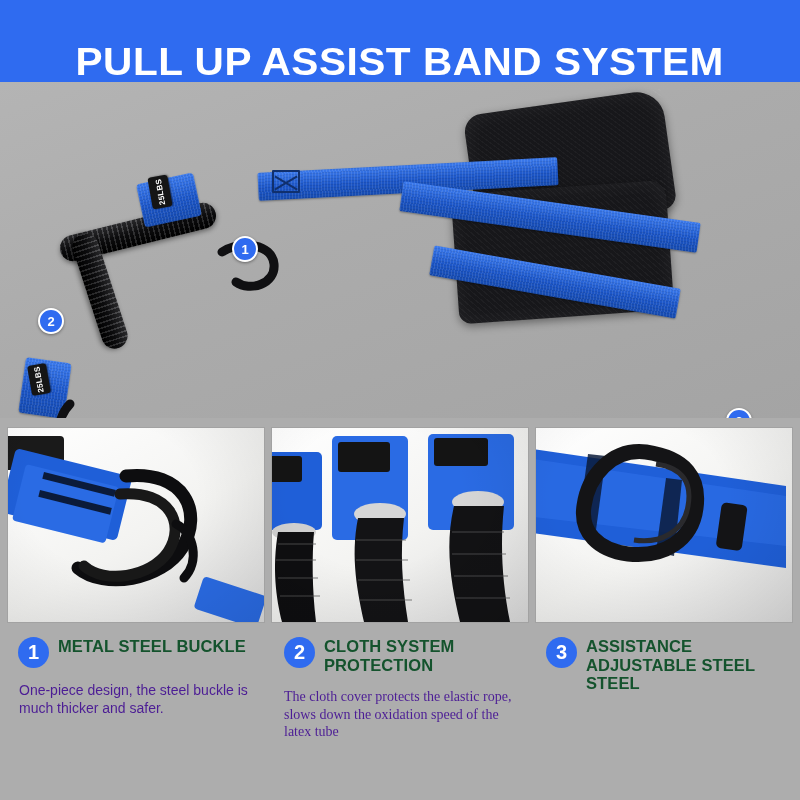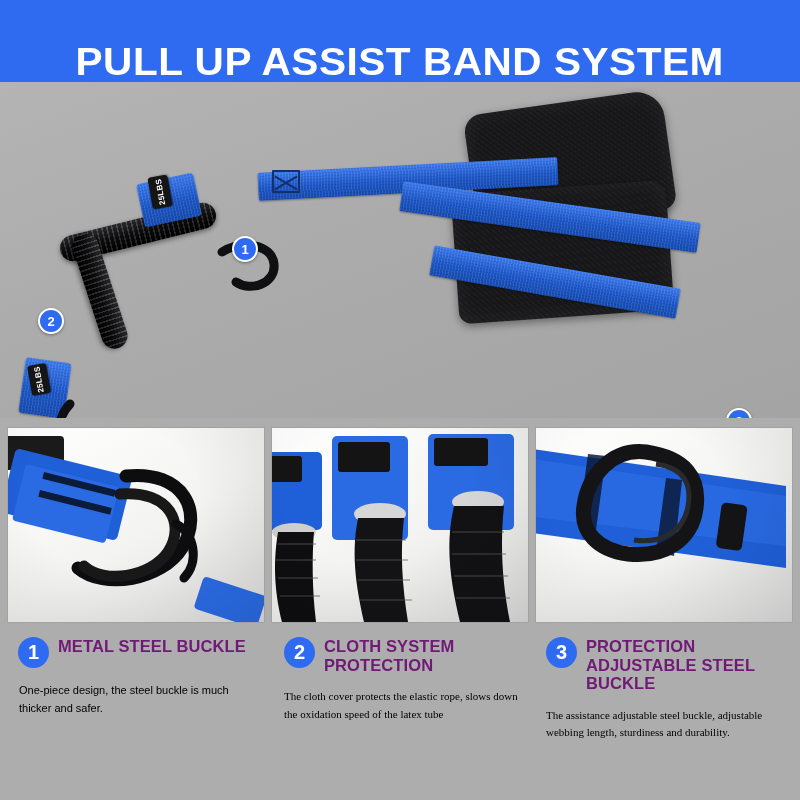--- a/index.html
+++ b/index.html
@@ -114,25 +114,25 @@
   .f2{width:262px;padding-left:12px;padding-right:8px;}
   .f3{width:266px;padding-left:12px;padding-right:10px;}
   .f-head{display:flex;align-items:flex-start;gap:9px;}
   .num{
     flex:0 0 auto;width:31px;height:31px;border-radius:50%;
     background:#2F6BF0;color:#fff;font-size:20px;font-weight:bold;
     display:flex;align-items:center;justify-content:center;
     margin-top:1px;
   }
   .f-title{
-    color:#701a75;font-size:16.5px;line-height:18.5px;font-weight:bold;
+    color:#14532d;font-size:16.5px;line-height:18.5px;font-weight:bold;
     letter-spacing:.1px;padding-top:1px;
   }
   .f-body{
-    color:#000000;font-size:11px;line-height:17.5px;
+    color:#4c1d95;font-size:14px;line-height:17.5px;
     margin-top:14px;
   }
   .f1 .f-body{margin-left:1px;}
   .f2 .f-body,.f3 .f-body{margin-left:0;font-family:Liberation Serif, serif;}
 </style>
 </head>
 <body>
 
 <div class="page">
 
@@ -268,19 +268,18 @@
       <div class="f-head">
         <div class="num">2</div>
         <div class="f-title">CLOTH SYSTEM PROTECTION</div>
       </div>
       <div class="f-body">The cloth cover protects the elastic rope, slows down the oxidation speed of the latex tube</div>
     </div>
 
     <div class="feature f3">
       <div class="f-head">
         <div class="num">3</div>
-        <div class="f-title">PROTECTION ADJUSTABLE STEEL BUCKLE</div>
-      </div>
-      <div class="f-body">The assistance adjustable steel buckle, adjustable webbing length, sturdiness and durability.</div>
+        <div class="f-title">ASSISTANCE ADJUSTABLE STEEL STEEL</div>
+      </div>
     </div>
   </div>
 
 </div>
 
 </body></html>

